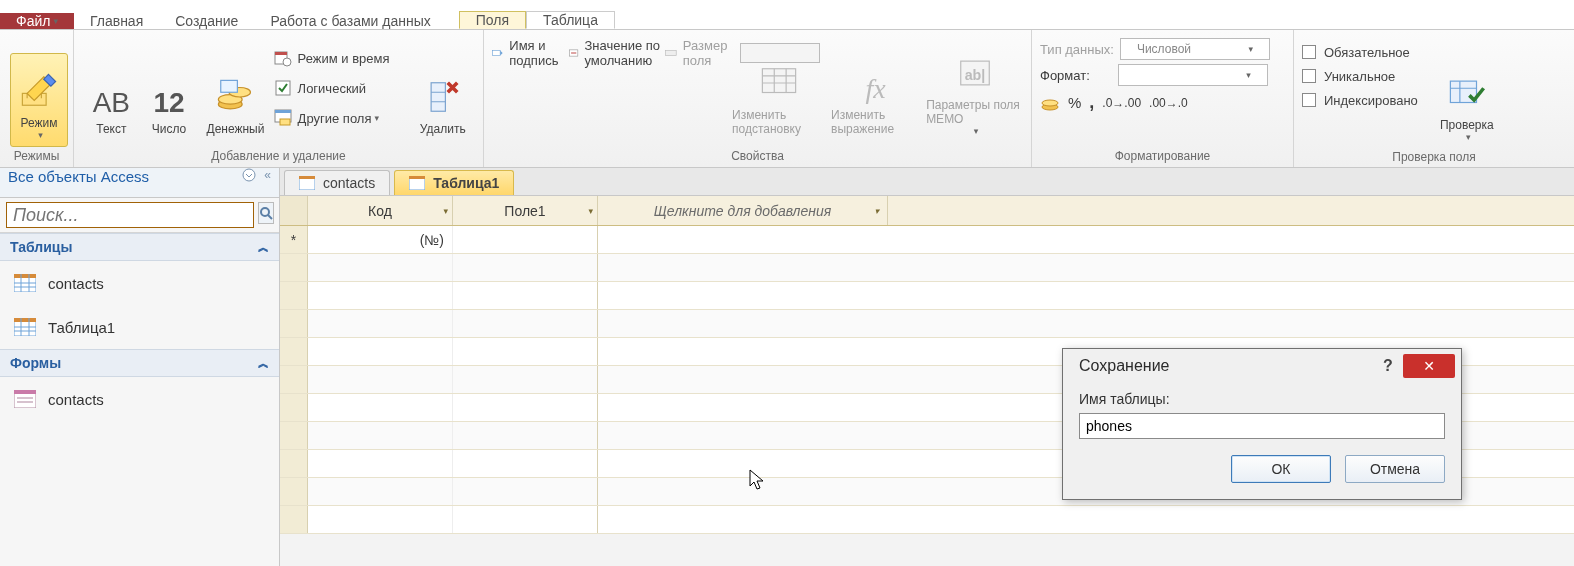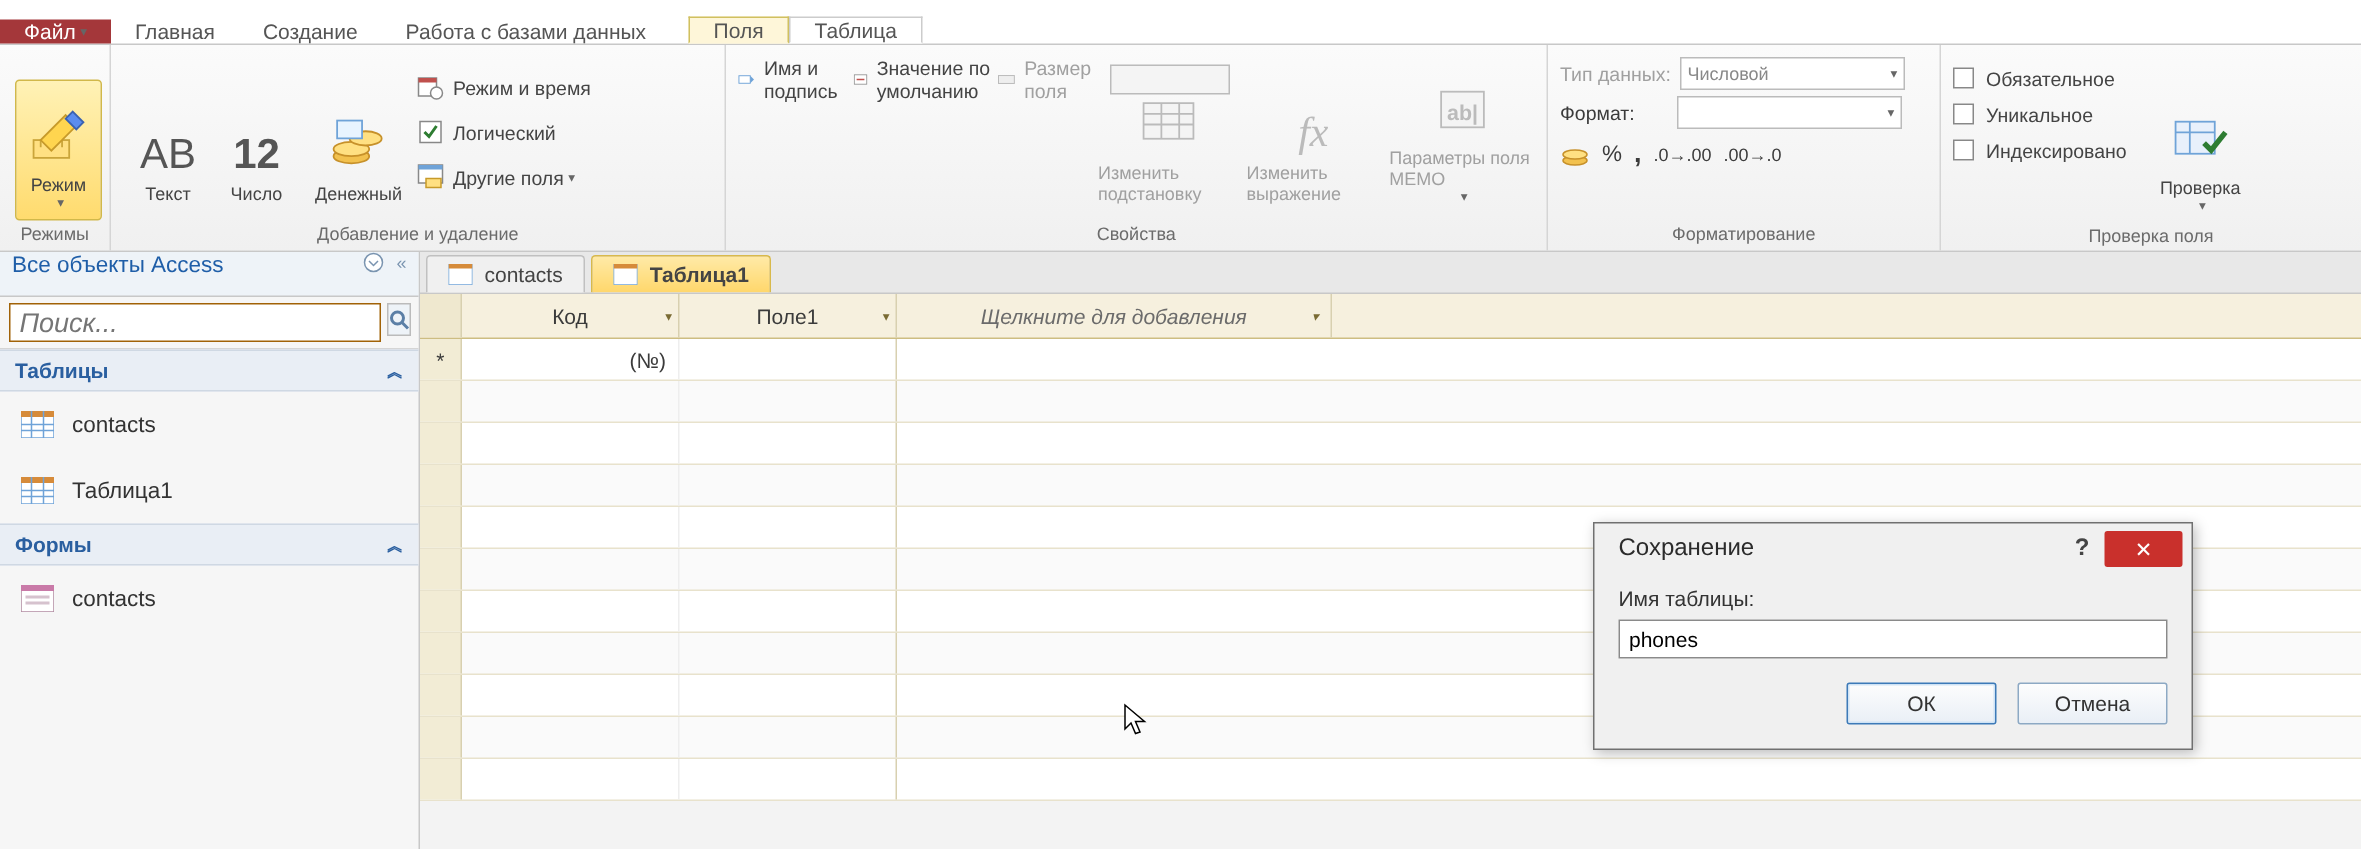--- a/index.html
+++ b/index.html
@@ -14,21 +14,21 @@
 .group .label{text-align:center;font-size:12px;color:#6b6b6b;padding:2px 0 4px 0}
 .big-btn{display:flex;flex-direction:column;align-items:center;justify-content:flex-end;width:72px;height:108px;font-size:12px;color:#444;padding-bottom:6px;position:relative}
 .big-btn.mode{background:linear-gradient(#fff2b6,#ffdb6e);border:1px solid #d1b84a;border-radius:3px;width:58px;margin:19px 4px 0 2px;height:104px}
 .big-btn .icon{width:38px;height:38px;margin-bottom:6px}
 .big-btn .big-glyph{font-size:28px;font-weight:400;height:38px;display:flex;align-items:center;color:#555}
 .row-btns{display:flex}
 .small-row{display:flex;align-items:center;height:26px;font-size:13px;color:#444}
 .small-row .mini-icon{width:18px;height:18px;margin-right:6px}
 .disabled{color:#a0a0a0}
 .ribbon input[type=text]{height:20px;border:1px solid #bbb;background:#fff;font-size:13px;padding:0 4px}
-.combo{height:22px;border:1px solid #bbb;background:#fff;font-size:12px;color:#888;display:flex;align-items:center;justify-content:space-between;padding:0 4px}
+.combo{height:22px;border:1px solid #bbb;background:#fff;font-size:12px;color:#888;display:flex;align-items:center;justify-content:space-between;padding:0 16px}
 .chk{display:flex;align-items:center;height:24px;font-size:13px;color:#444}
 .chk .box{width:14px;height:14px;border:1px solid #888;margin-right:8px;background:#fff}
 .workspace{display:flex;height:398px;position:relative}
 .nav{width:280px;border-right:1px solid #c8c8c8;background:#f6f6f6;display:flex;flex-direction:column}
 .nav-head{display:flex;align-items:flex-start;justify-content:space-between;background:#eef3f8;border-bottom:1px solid #c8c8c8;height:30px;padding:0 8px;font-size:15px;color:#1f5ea8}
 .nav-search{display:flex;padding:4px 6px;gap:4px;border-bottom:1px solid #d5d5d5;background:#f6f6f6}
 .nav-search input{flex:1;height:22px;border:1px solid #a16207;font-style:italic;color:#888;padding:12px 6px;font-size:18px}
 .nav-search .mag{width:22px;height:22px;border:1px solid #bbb;display:flex;align-items:center;justify-content:center;background:#eef3f8}
 .nav-section{background:#e9eef5;border-top:1px solid #cfd8e3;border-bottom:1px solid #cfd8e3;height:28px;display:flex;align-items:center;justify-content:space-between;padding:0 10px;color:#2a5fa0;font-weight:600;font-size:14px}
 .nav-item{display:flex;align-items:center;height:44px;padding:0 14px;gap:12px;font-size:15px;color:#333}
@@ -136,20 +136,28 @@
         <div class="small-row">
           <svg class="mini-icon" viewBox="0 0 18 18">
               <rect x="1" y="1" width="16" height="12" fill="#fff" stroke="#888"></rect>
               <rect x="1" y="1" width="16" height="3" fill="#6fa3d8"></rect>
               <rect x="6" y="10" width="10" height="6" fill="#ffe082" stroke="#c79a2a"></rect>
             </svg>
           <span>Другие поля</span>
             <span class="chevron">▾</span>
         </div>
       </div>
+      <div class="big-btn" style="width:66px">
+        <svg class="icon" viewBox="0 0 32 32">
+            <rect x="6" y="4" width="12" height="24" fill="#e8f0fb" stroke="#7aa2cf"></rect>
+            <path d="M6 12h12M6 20h12" stroke="#7aa2cf"></path>
+            <path d="M20 4l8 8m0-8l-8 8" stroke="#c0392b" stroke-width="3"></path>
+          </svg>
+        <span>Удалить</span>
+      </div>
     </div>
     <div class="label">Добавление и удаление</div>
   </div>
 
   <div class="group" style="width:548px">
     <div style="display:flex;gap:6px">
       <div style="display:flex;flex-direction:row;gap:4px;width:234px;padding-top:6px">
         <div class="small-row">
           <svg class="mini-icon" viewBox="0 0 18 18">
               <rect x="1" y="5" width="12" height="8" fill="#fff" stroke="#6fa3d8"></rect>

